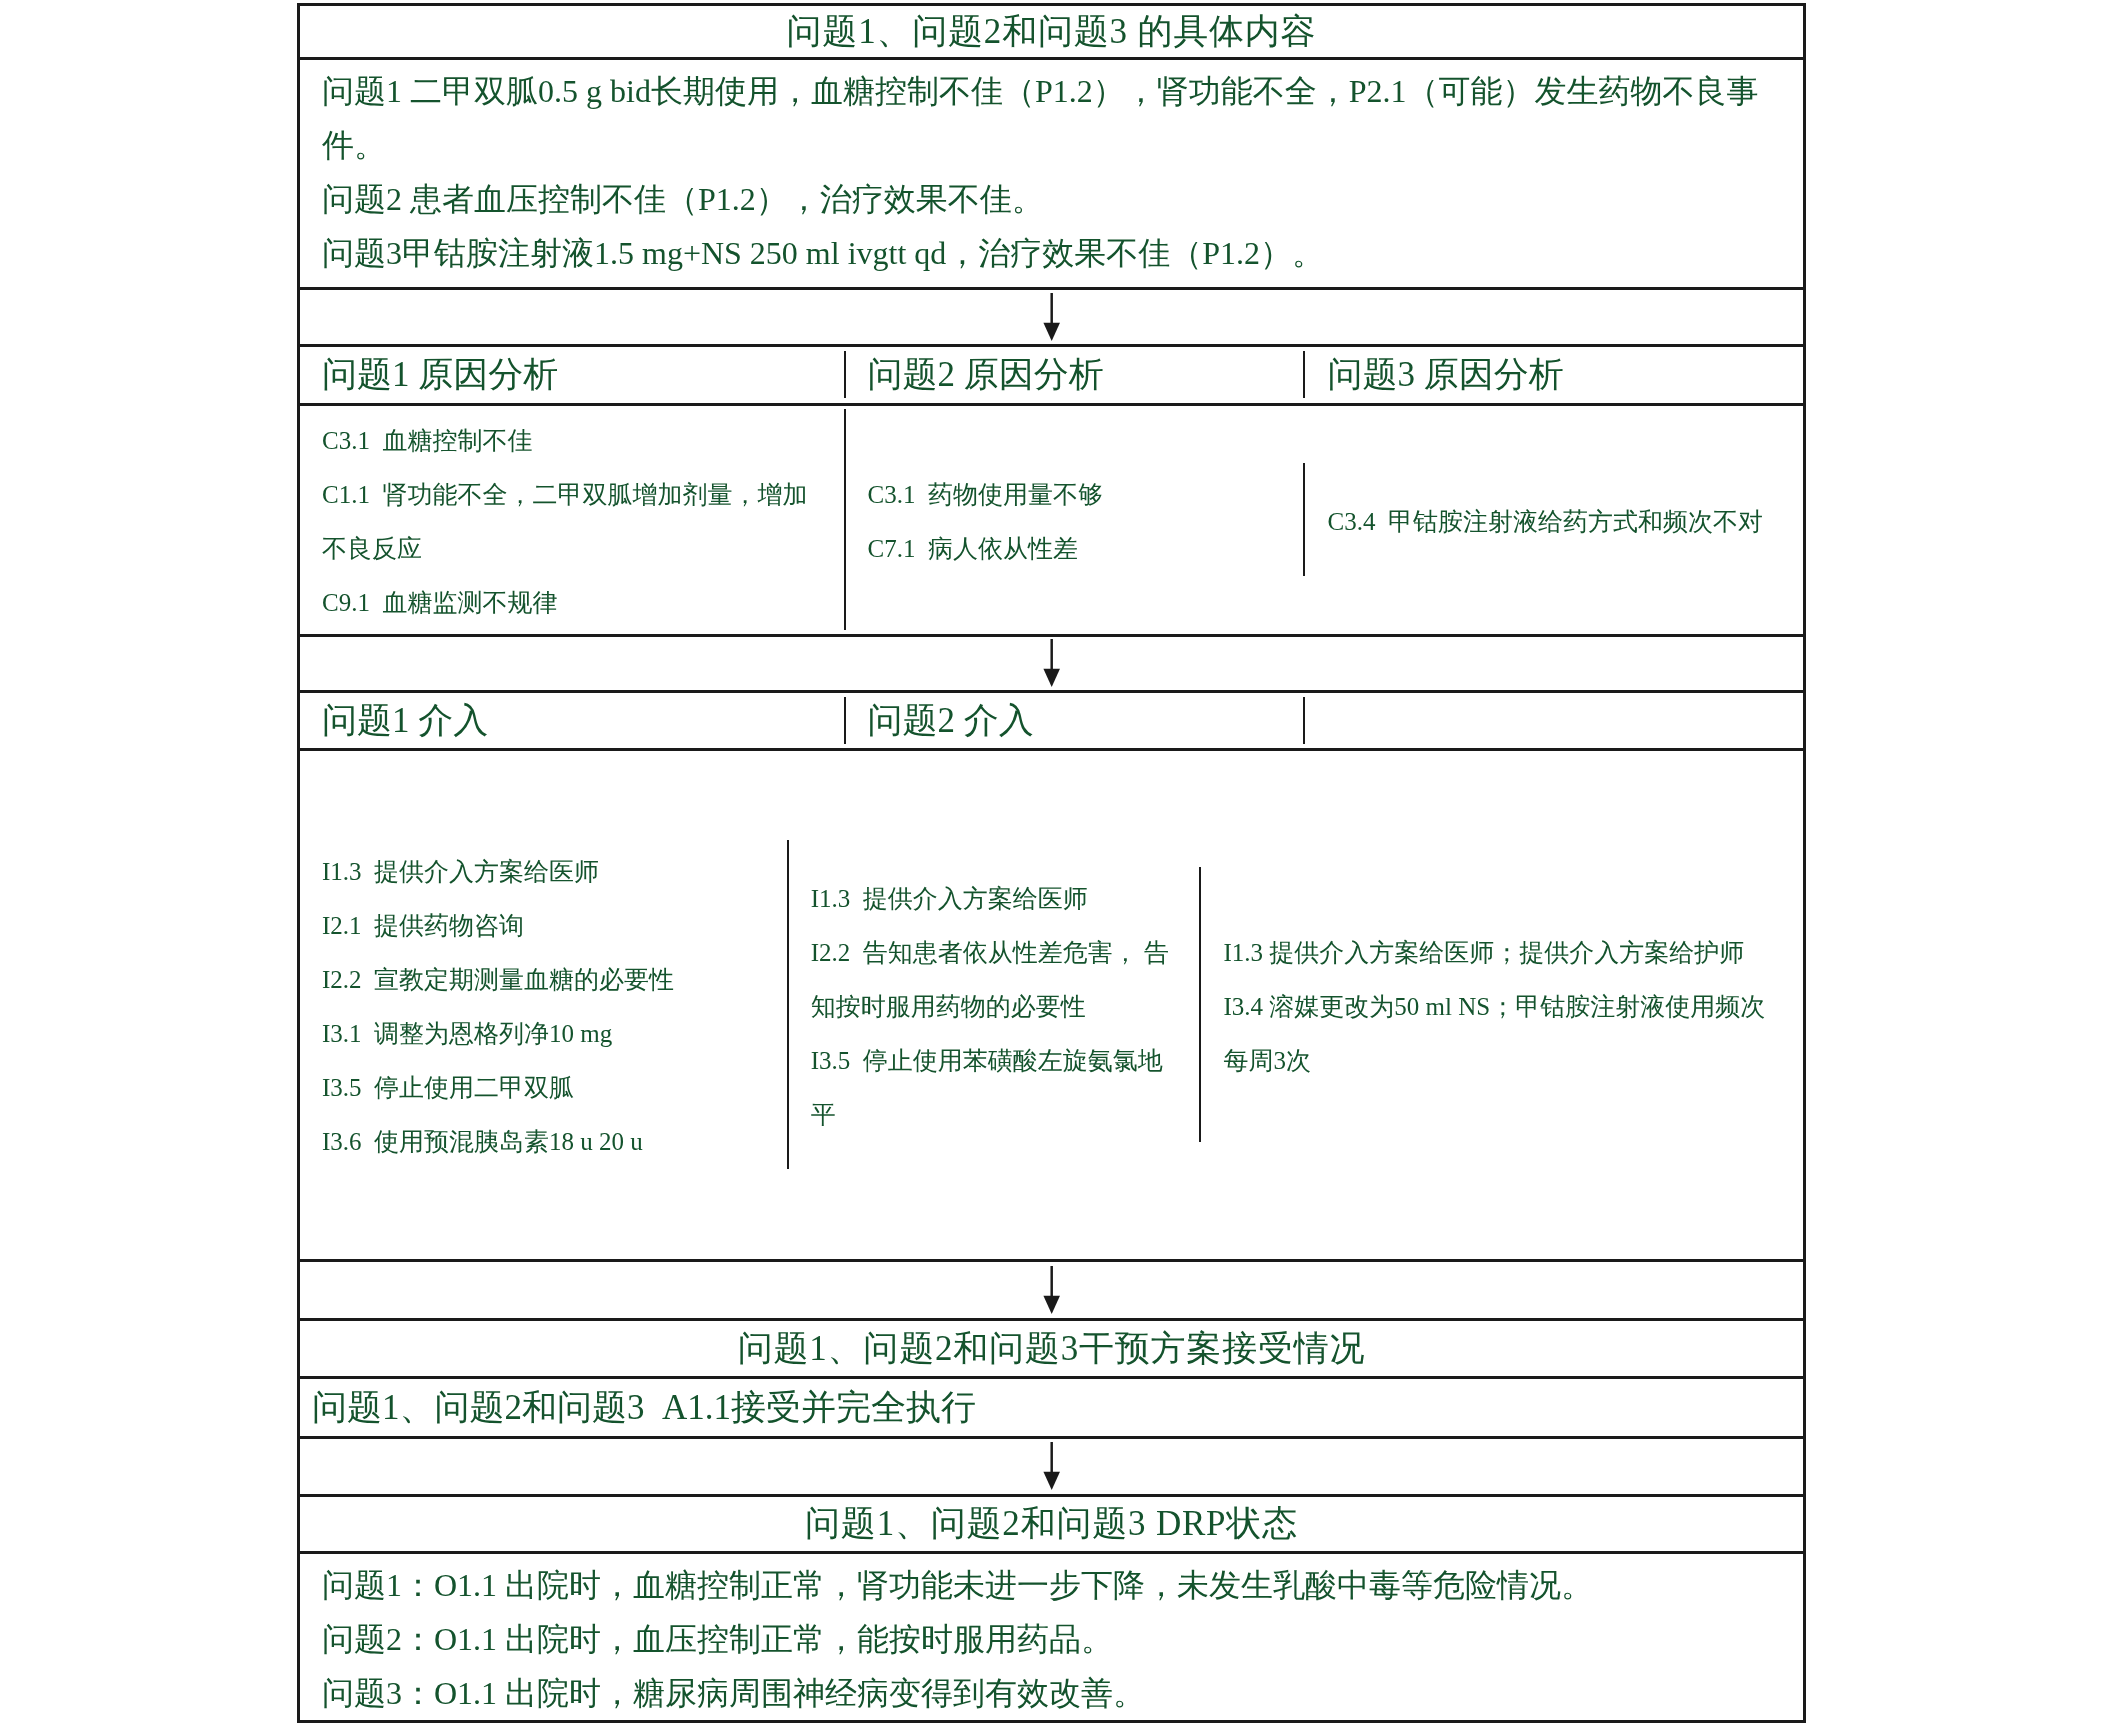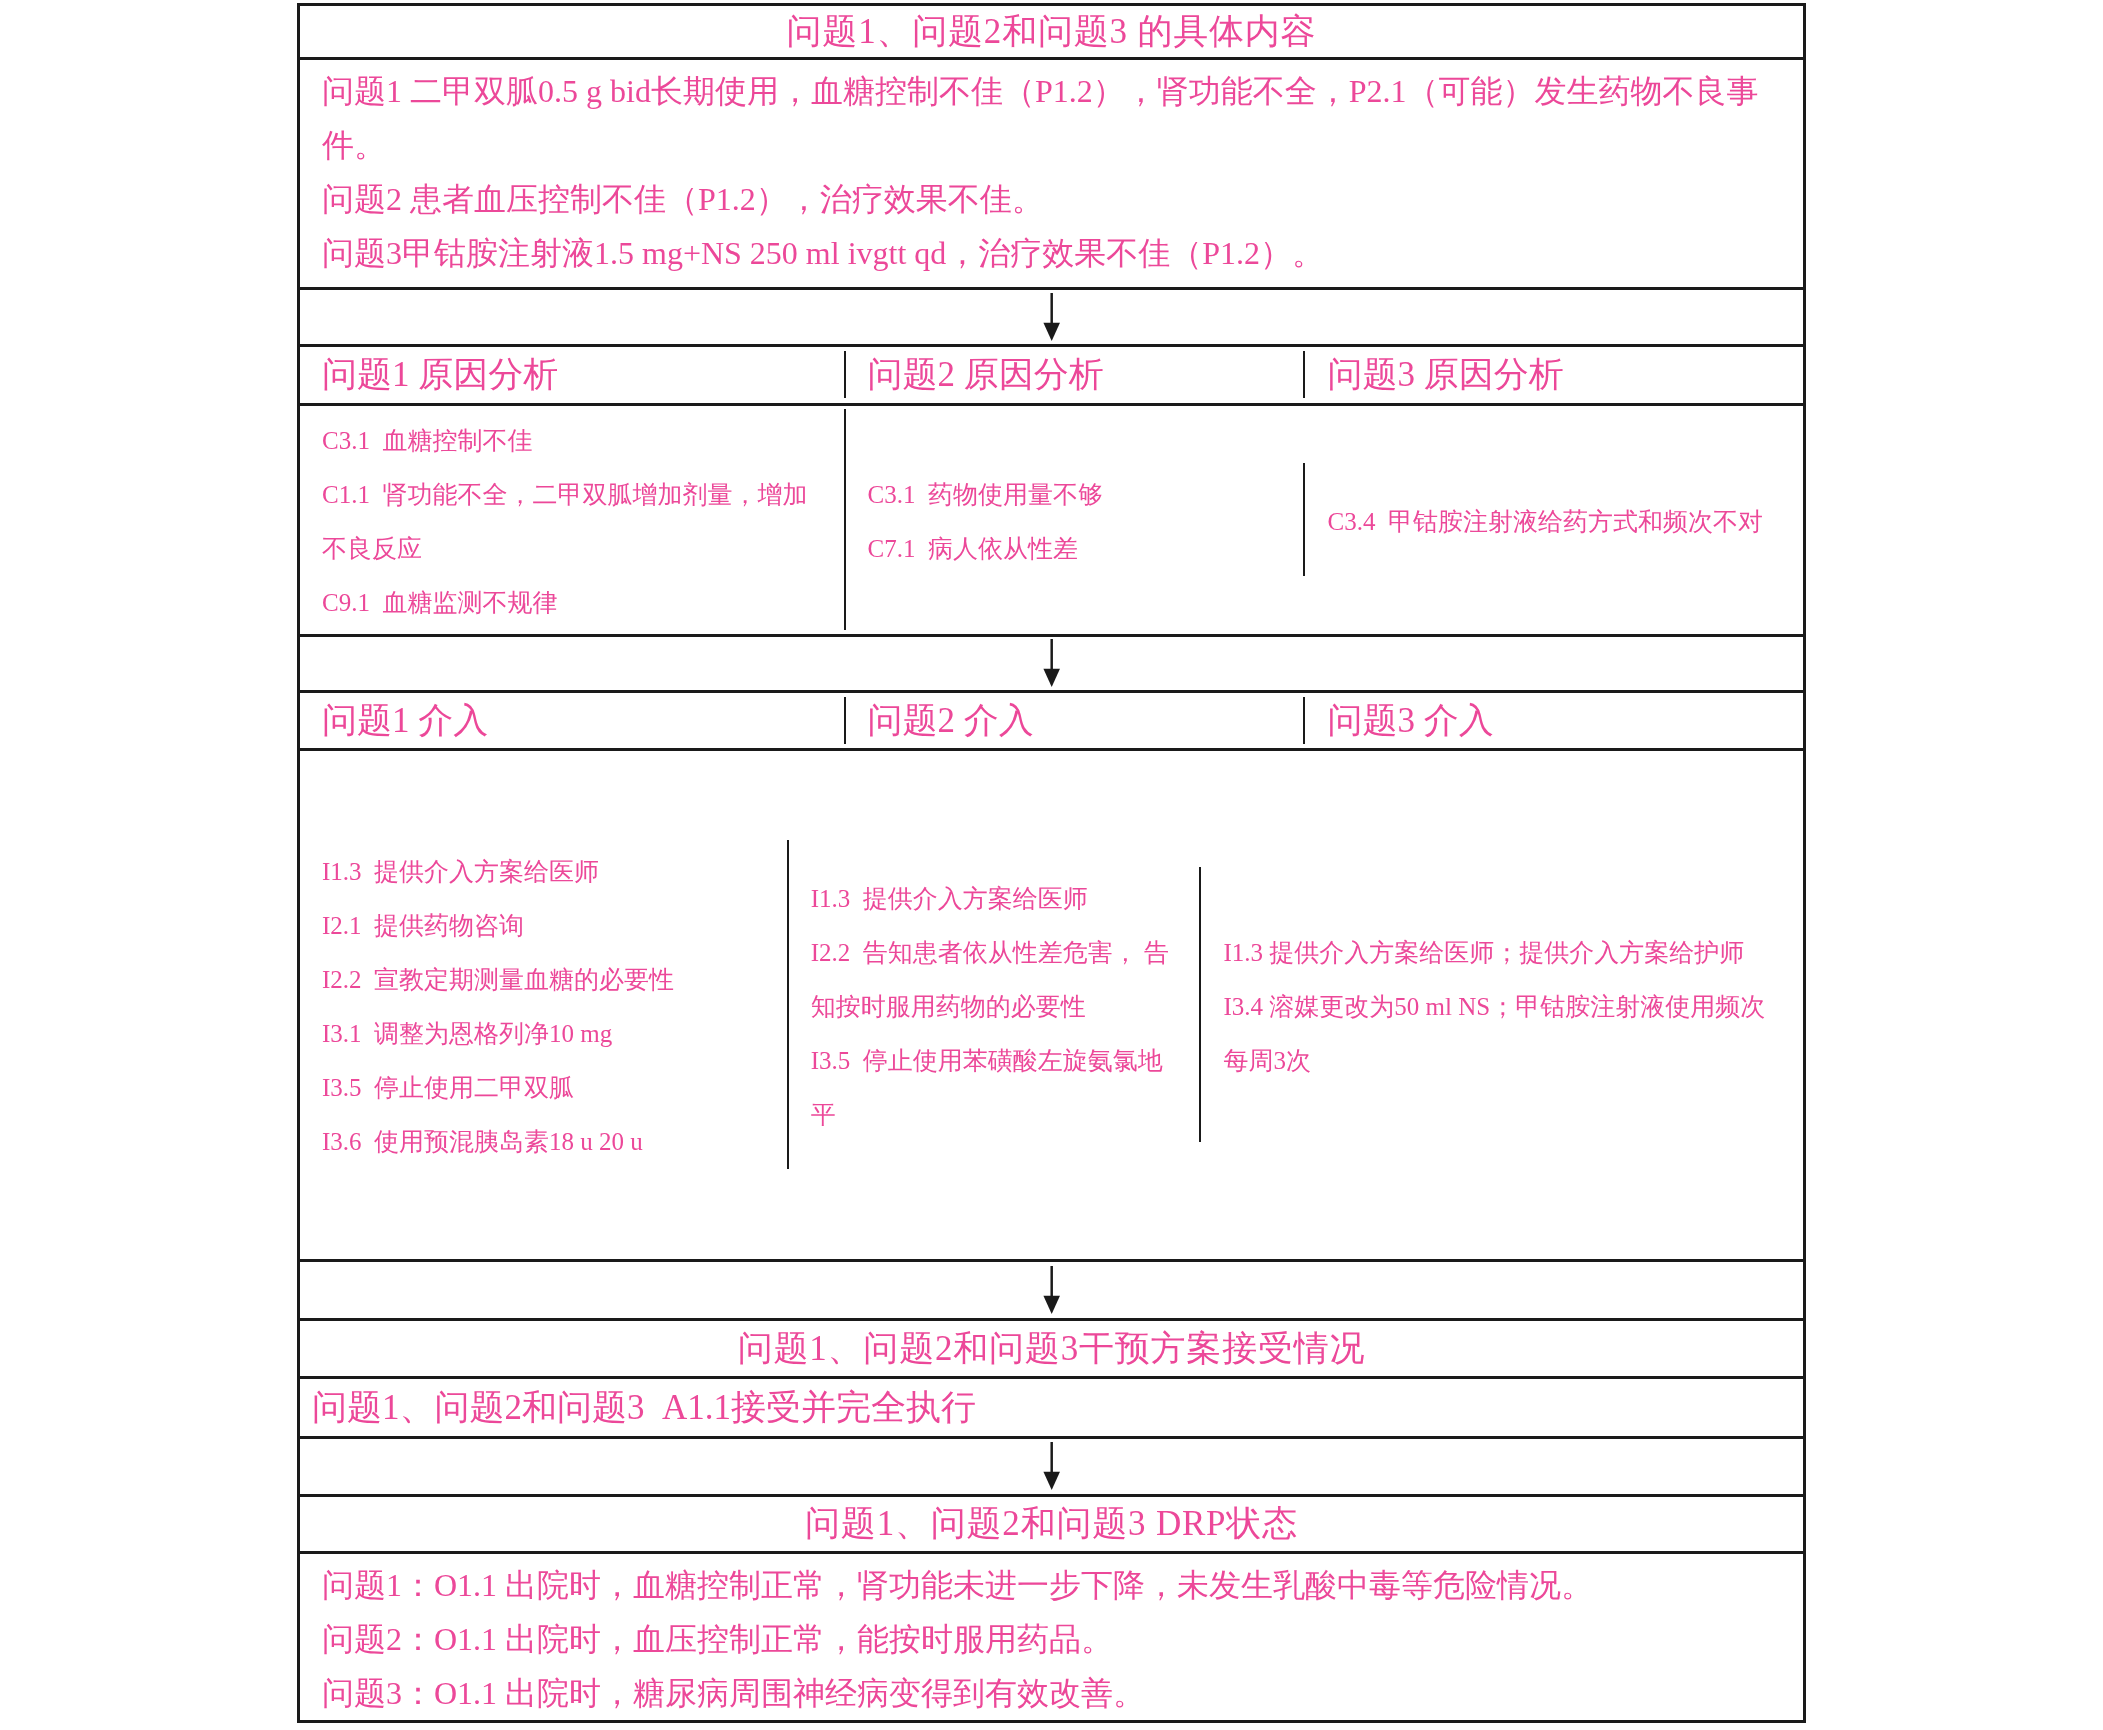--- a/index.html
+++ b/index.html
@@ -1,20 +1,20 @@
 <!DOCTYPE html>
 <html style="font-size:13.4px"><head>
 <meta charset="utf-8">
 <style>
   html,body { margin:0; padding:0; background:#ffffff; }
   .canvas {
     position:relative;
     width:2103px; height:1731px;
     background:#ffffff;
-    color:#ec4899;
+    color:#14532d;
     font-family:"Liberation Serif","DejaVu Serif",serif;
   }
   .fc-table {
     position:absolute; left:297px; top:2.5px;
     width:1509px; height:1720px;
     border:3.3px solid #1a1a1a;
     box-sizing:border-box;
     display:flex; flex-direction:column;
     background:#ffffff;
   }
@@ -104,23 +104,20 @@
       </svg>
     </div>
 
     <div class="row h70 cols">
       <div class="col c1 head-cell">
         <span>问题1 介入</span>
       </div>
       <div class="col c2 head-cell">
         <span>问题2 介入</span>
       </div>
-      <div class="col c-last head-cell">
-        <span>问题3 介入</span>
-      </div>
     </div>
 
     <div class="row h612 cols">
       <div class="col c1 body-cell">
 
       <p>I1.3  提供介入方案给医师</p>
           <p>I2.1  提供药物咨询</p>
           <p>I2.2  宣教定期测量血糖的必要性</p>
           <p>I3.1  调整为恩格列净10 mg</p>
           <p>I3.5  停止使用二甲双胍</p>

